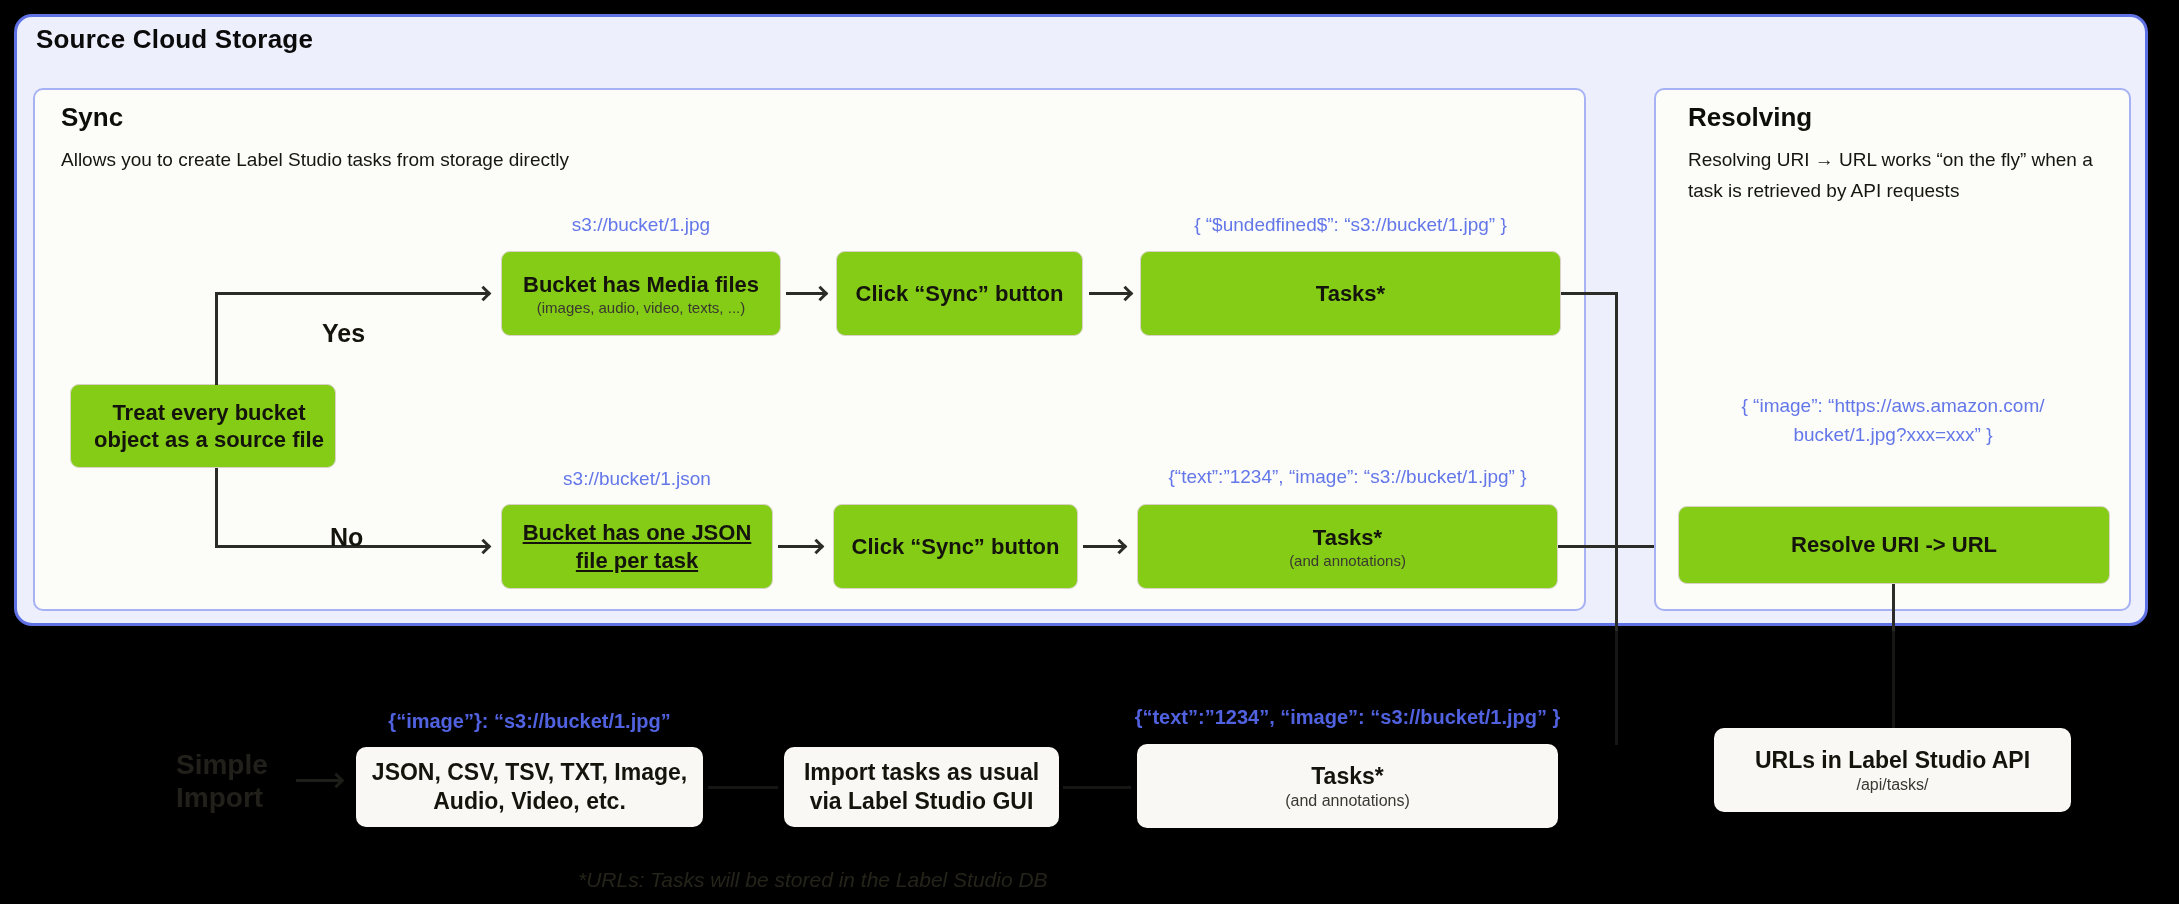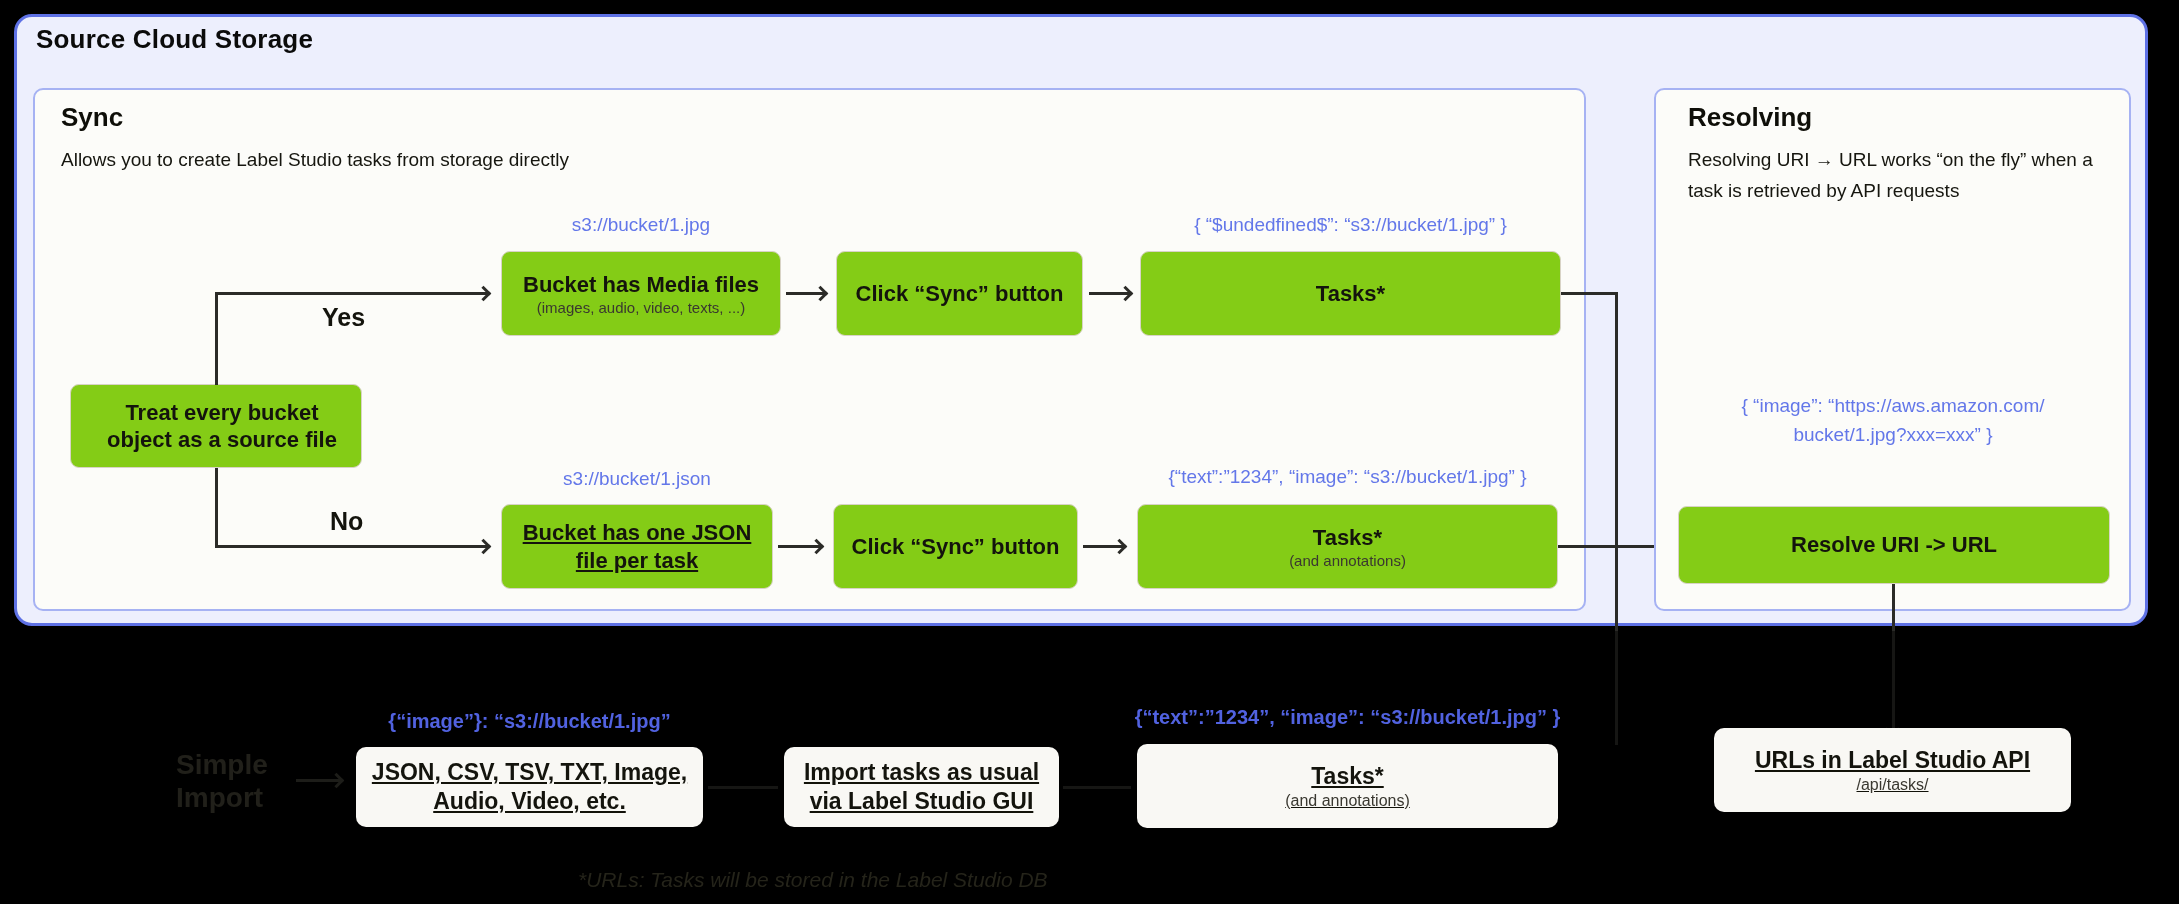--- a/index.html
+++ b/index.html
@@ -27,61 +27,60 @@
     box-sizing:border-box;display:flex;flex-direction:column;
     align-items:center;justify-content:center;text-align:center;
   }
   .node-title{font-size:22px;font-weight:600;color:#14140d;line-height:1.25;}
   .node-sub{font-size:15px;font-weight:400;color:#3a3830;margin-top:1px;}
   
   .bnode{
     background:#f9f8f4;border-radius:10px;box-sizing:border-box;
     display:flex;flex-direction:column;align-items:center;justify-content:center;
     text-align:center;
-    text-decoration:underline;
   }
   .bnode .node-title{font-size:23px;font-weight:700;}
   .bnode .node-sub{font-size:16px;}
   
   .blue-label{
     font-size:19px;font-weight:500;color:#6377e9;text-align:center;line-height:1.5;
   }
   .blue-label-dark{
     font-size:20px;font-weight:600;color:#5162e0;text-align:center;
   }
   
   .hline{height:3px;background:#2b2b28;}
   .vline{width:3px;background:#2b2b28;}
   .ah{
     width:11px;height:11px;border-top:3px solid #2b2b28;border-right:3px solid #2b2b28;
     box-sizing:border-box;
   }
   .ah-right{transform:rotate(45deg);}
   .ah-down{transform:rotate(135deg);}
-  .edge-label{font-size:25px;font-weight:700;color:#14140d;}
+  .edge-label{font-size:25px;font-weight:700;color:#14140d;margin-top:16px;}
   .faint{background:#161614;}
   .faint-ah{border-color:#23231f;}
   .simple-import{
     font-size:28px;font-weight:700;color:#21201a;line-height:1.18;
   }
   .note{
     font-size:21px;font-style:italic;font-weight:500;color:#25241a;
   }
 </style>
 </head>
 <body>
 
 <div class="abs outer-panel"></div>
 <div class="abs page-title" style="left:36px;top:24px;">Source Cloud Storage</div>
 
 <div class="abs sub-panel" style="left:33px;top:88px;width:1553px;height:523px;"></div>
 <div class="abs panel-heading" style="left:61px;top:102px;">Sync</div>
 <div class="abs panel-desc" style="left:61px;top:145px;width:900px;">Allows you to create Label Studio tasks from storage directly</div>
 
-<div class="abs node" style="left:70px;top:384px;width:292px;height:84px;padding-left:12px;">
+<div class="abs node" style="left:70px;top:384px;width:266px;height:84px;padding-left:12px;">
   <div class="node-title" style="width:250px;">Treat every bucket object as a source file</div>
 </div>
 
 <div class="abs vline" style="left:215px;top:292px;height:93px;"></div>
 <div class="abs hline" style="left:215px;top:292px;width:274px;"></div>
 <div class="abs ah ah-right" style="left:478px;top:288px;"></div>
 <div class="abs edge-label" style="left:322px;top:303px;">Yes</div>
 
 <div class="abs vline" style="left:215px;top:468px;height:80px;"></div>
 <div class="abs hline" style="left:215px;top:545px;width:274px;"></div>

